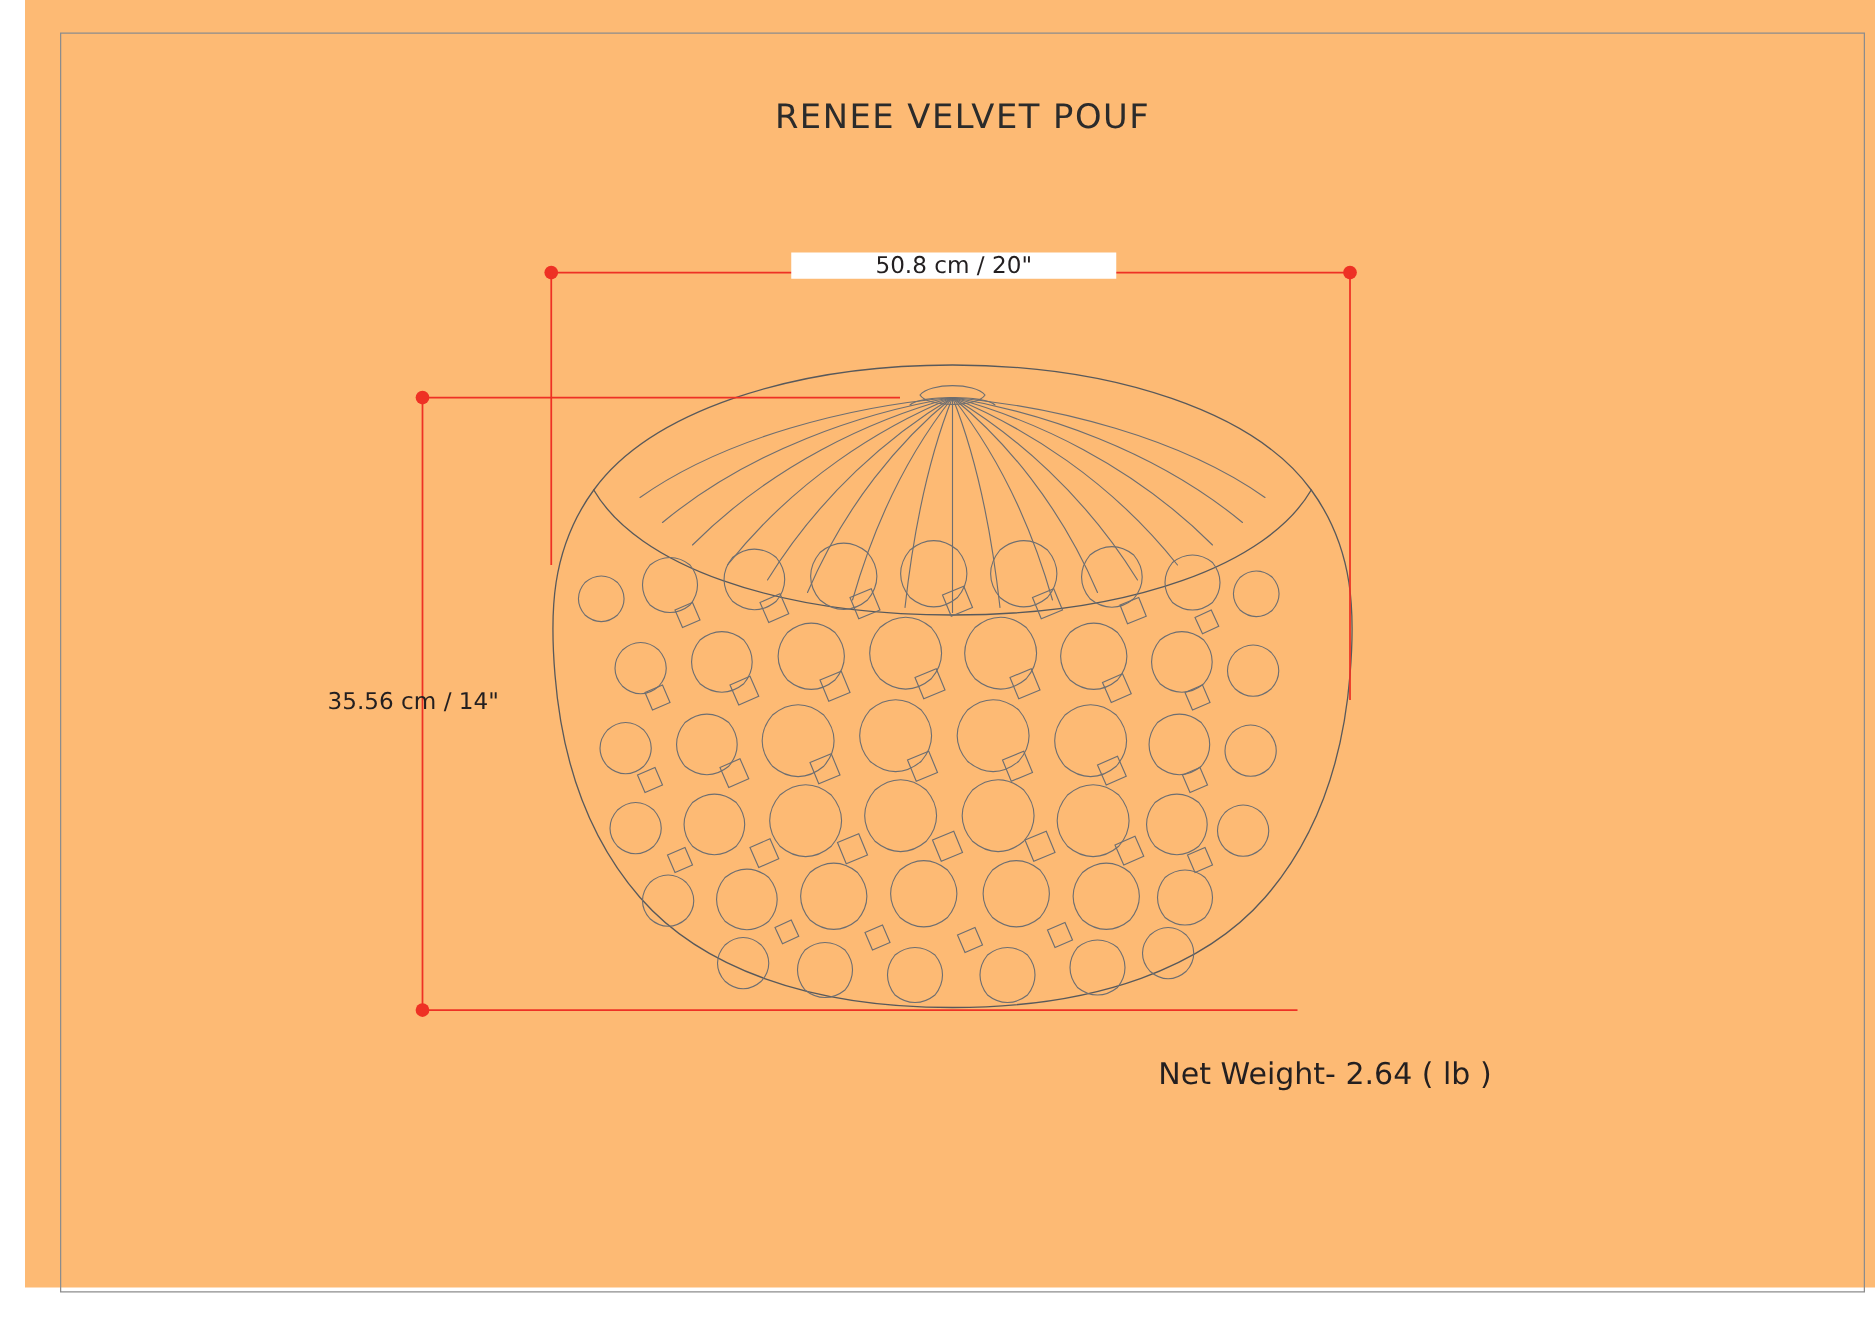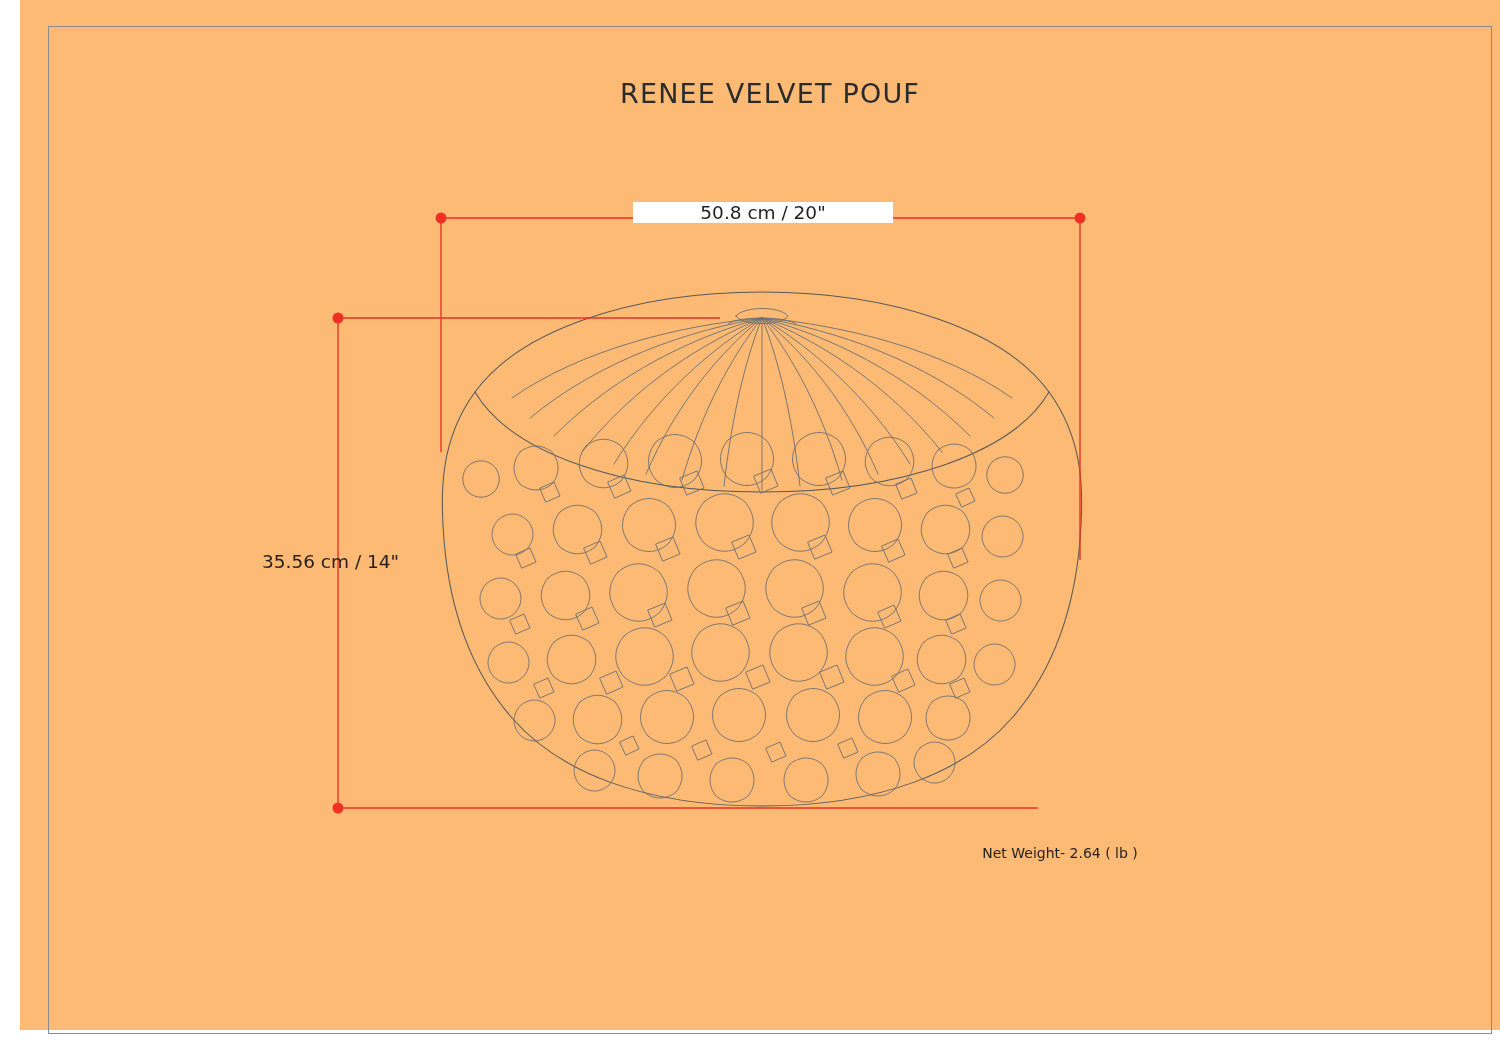--- a/index.html
+++ b/index.html
@@ -61,21 +61,21 @@
     text-align: left;
     font-size: 18.5px;
     color: #231f20;
   }
   #weight-label {
     position: absolute;
     left: 830px;
     top: 845px;
     width: 420px;
     text-align: center;
-    font-size: 14px;
+    font-size: 24px;
     color: #231f20;
   }
   svg.layer {
     position: absolute;
     left: 0;
     top: 0;
     width: 1500px;
     height: 1061px;
   }
   .dim { stroke: #ee3124; stroke-width: 1.4; fill: none; }

